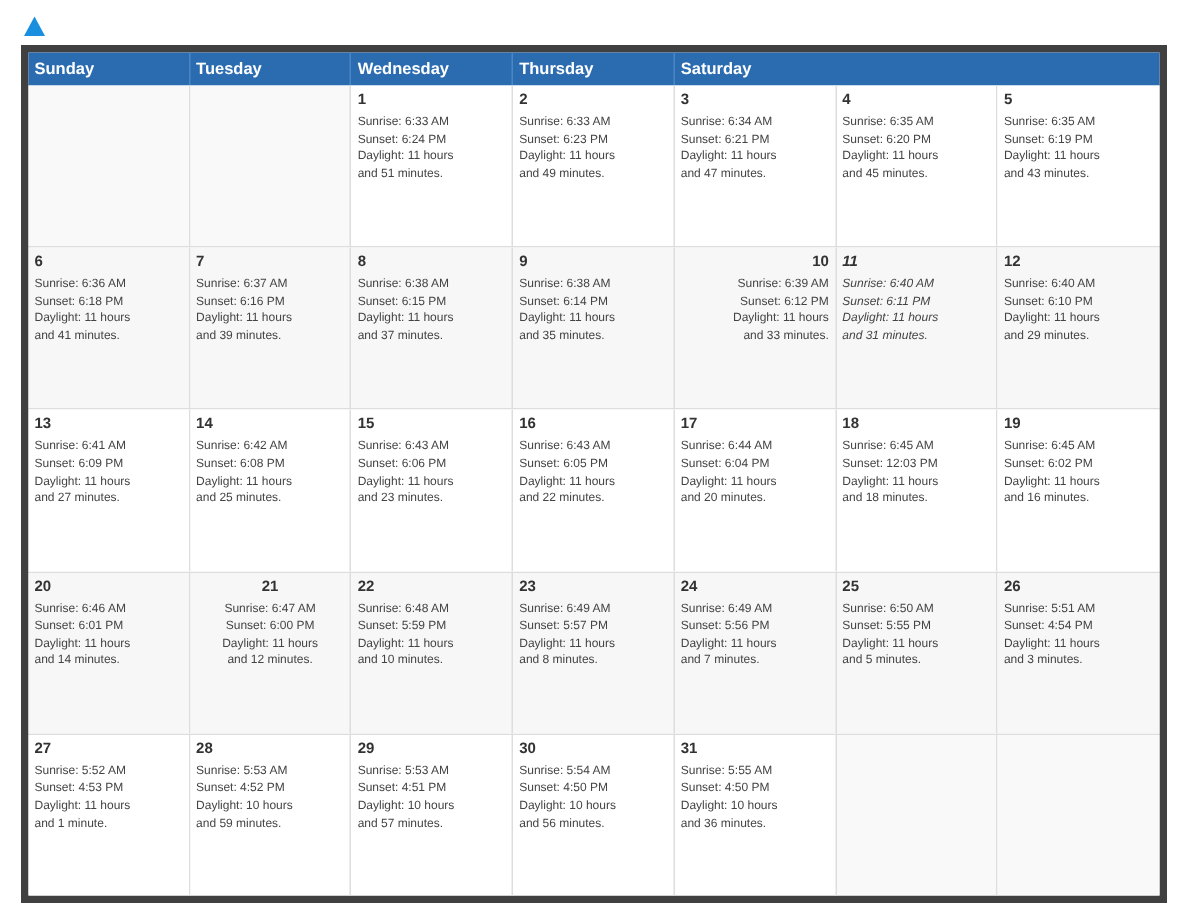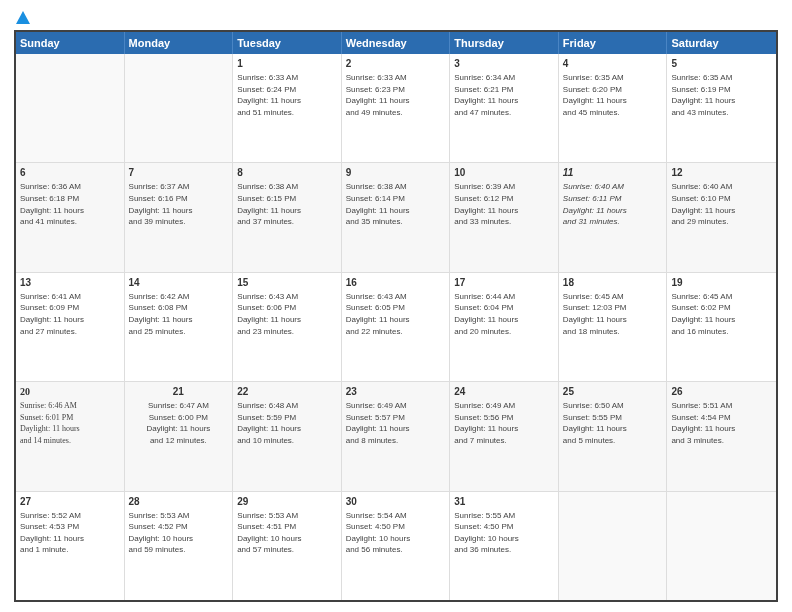--- a/index.html
+++ b/index.html
@@ -33,21 +33,21 @@
       line-height: 1.1;
     }
     .subtitle {
       font-size: 13px;
       color: #555;
     }
     .calendar {
       flex: 1;
       display: flex;
       flex-direction: column;
-      border: 2px solid #404040;
+      border: 5px solid #404040;
     }
     .cal-header {
       display: grid;
       grid-template-columns: repeat(7, 1fr);
       background: #2b6cb0;
     }
     .cal-header-cell {
       color: #fff;
       font-size: 11px;
       font-weight: bold;
@@ -115,25 +115,23 @@
     </div>
     <div class="title-block">
       <div class="month-title"></div>
       <div class="subtitle"></div>
     </div>
   </div>
 
   <div class="calendar">
     <div class="cal-header" id="cal-header">
         <div class="cal-header-cell">Sunday</div>
-        <div class="cal-header-cell">Monday</div>
         <div class="cal-header-cell">Tuesday</div>
         <div class="cal-header-cell">Wednesday</div>
         <div class="cal-header-cell">Thursday</div>
-        <div class="cal-header-cell">Friday</div>
         <div class="cal-header-cell">Saturday</div>
       </div>
     <div class="cal-body" id="cal-body">
         <div class="cal-row">
           <div class="cal-cell empty"></div>
           <div class="cal-cell empty"></div>
           <div class="cal-cell">
             <span class="day-num">1</span>
             <div class="cell-text">Sunrise: 6:33 AM</div>
             <div class="cell-text">Sunset: 6:24 PM</div>
@@ -191,21 +189,21 @@
             <div class="cell-text">Daylight: 11 hours</div>
             <div class="cell-text">and 37 minutes.</div>
           </div>
           <div class="cal-cell" style="background: rgb(247, 247, 247);">
             <span class="day-num">9</span>
             <div class="cell-text">Sunrise: 6:38 AM</div>
             <div class="cell-text">Sunset: 6:14 PM</div>
             <div class="cell-text">Daylight: 11 hours</div>
             <div class="cell-text">and 35 minutes.</div>
           </div>
-          <div class="cal-cell" style="background: rgb(247, 247, 247);">
+          <div class="cal-cell" style="background: rgb(247, 247, 247); text-align: right;">
             <span class="day-num">10</span>
             <div class="cell-text">Sunrise: 6:39 AM</div>
             <div class="cell-text">Sunset: 6:12 PM</div>
             <div class="cell-text">Daylight: 11 hours</div>
             <div class="cell-text">and 33 minutes.</div>
           </div>
           <div class="cal-cell" style="background: rgb(247, 247, 247); font-style: italic;">
             <span class="day-num">11</span>
             <div class="cell-text">Sunrise: 6:40 AM</div>
             <div class="cell-text">Sunset: 6:11 PM</div>
@@ -265,21 +263,21 @@
           </div>
           <div class="cal-cell">
             <span class="day-num">19</span>
             <div class="cell-text">Sunrise: 6:45 AM</div>
             <div class="cell-text">Sunset: 6:02 PM</div>
             <div class="cell-text">Daylight: 11 hours</div>
             <div class="cell-text">and 16 minutes.</div>
           </div>
         </div>
         <div class="cal-row">
-          <div class="cal-cell" style="background: rgb(247, 247, 247); font-family: Liberation Serif, serif;">
+          <div class="cal-cell" style="background: rgb(247, 247, 247);">
             <span class="day-num">20</span>
             <div class="cell-text">Sunrise: 6:46 AM</div>
             <div class="cell-text">Sunset: 6:01 PM</div>
             <div class="cell-text">Daylight: 11 hours</div>
             <div class="cell-text">and 14 minutes.</div>
           </div>
           <div class="cal-cell" style="background: rgb(247, 247, 247); text-align: center;">
             <span class="day-num">21</span>
             <div class="cell-text">Sunrise: 6:47 AM</div>
             <div class="cell-text">Sunset: 6:00 PM</div>

